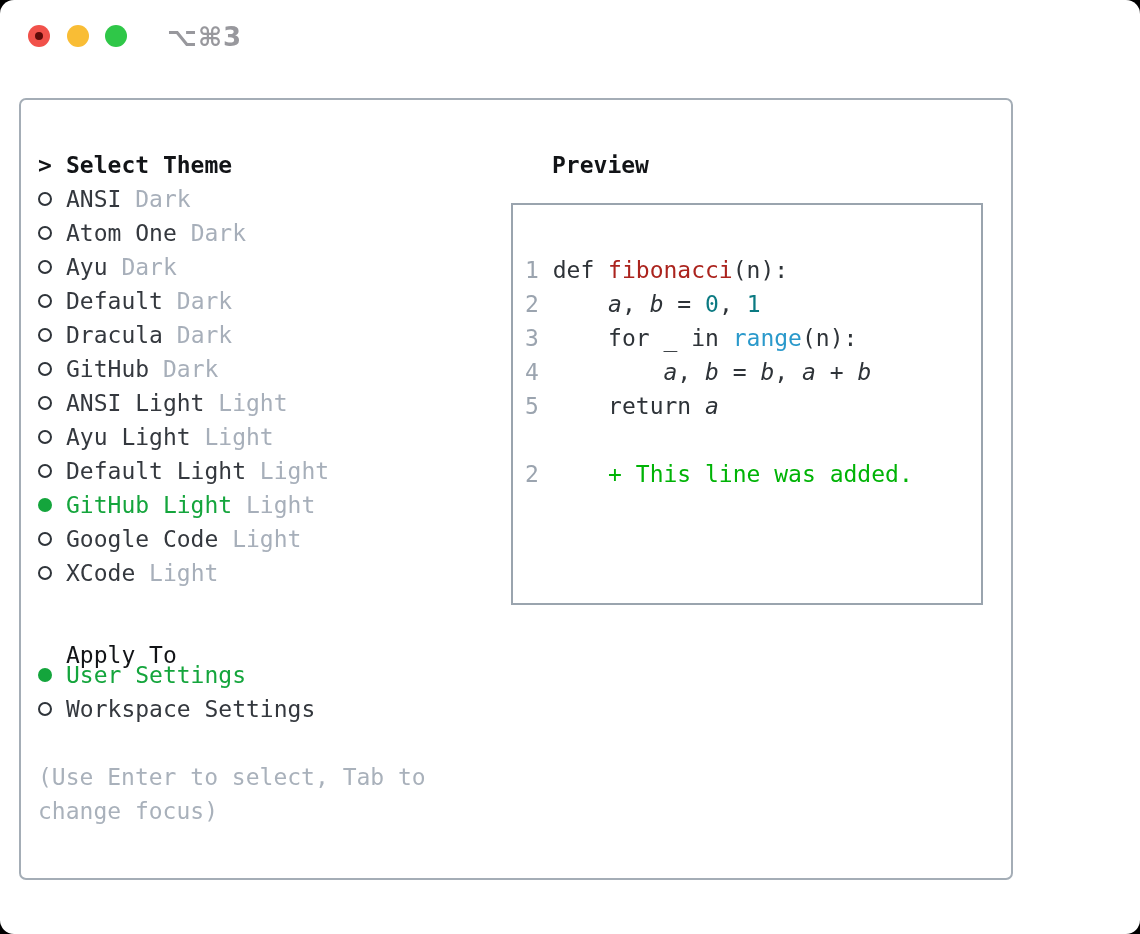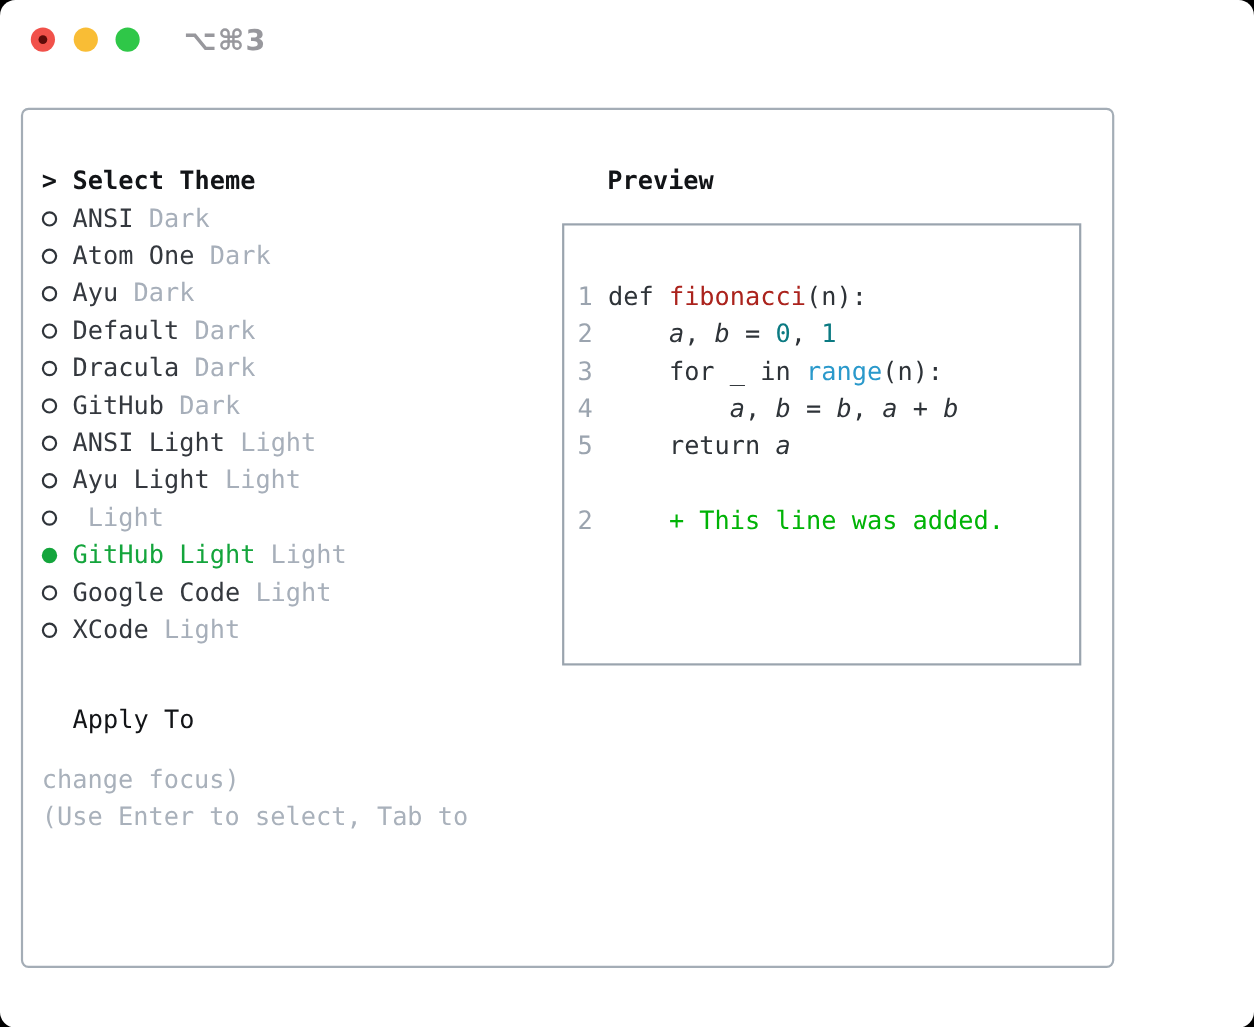--- a/index.html
+++ b/index.html
@@ -87,36 +87,40 @@
       </div>
       <div id="theme-list">
           <div class="row"><span class="icon-cell"><span class="ring"></span></span><span class="theme-name">ANSI</span><span class="theme-tag"> Dark</span></div>
           <div class="row"><span class="icon-cell"><span class="ring"></span></span><span class="theme-name">Atom One</span><span class="theme-tag"> Dark</span></div>
           <div class="row"><span class="icon-cell"><span class="ring"></span></span><span class="theme-name">Ayu</span><span class="theme-tag"> Dark</span></div>
           <div class="row"><span class="icon-cell"><span class="ring"></span></span><span class="theme-name">Default</span><span class="theme-tag"> Dark</span></div>
           <div class="row"><span class="icon-cell"><span class="ring"></span></span><span class="theme-name">Dracula</span><span class="theme-tag"> Dark</span></div>
           <div class="row"><span class="icon-cell"><span class="ring"></span></span><span class="theme-name">GitHub</span><span class="theme-tag"> Dark</span></div>
           <div class="row"><span class="icon-cell"><span class="ring"></span></span><span class="theme-name">ANSI Light</span><span class="theme-tag"> Light</span></div>
           <div class="row"><span class="icon-cell"><span class="ring"></span></span><span class="theme-name">Ayu Light</span><span class="theme-tag"> Light</span></div>
-          <div class="row"><span class="icon-cell"><span class="ring"></span></span><span class="theme-tag"> Light</span></div>
+          <div class="row"><span class="icon-cell"><span class="ring"></span></span><span class="theme-name">Default Light</span><span class="theme-tag"> Light</span></div>
           <div class="row"><span class="icon-cell"><span class="bullet"></span></span><span class="theme-name sel">GitHub Light</span><span class="theme-tag"> Light</span></div>
           <div class="row"><span class="icon-cell"><span class="ring"></span></span><span class="theme-name">Google Code</span><span class="theme-tag"> Light</span></div>
           <div class="row"><span class="icon-cell"><span class="ring"></span></span><span class="theme-name">XCode</span><span class="theme-tag"> Light</span></div>
         </div>
       <div class="row"></div>
       <div class="row">
         <span class="icon-cell"></span>
         <span class="apply-hdr">Apply To</span>
       </div>
+      <div id="apply-list">
+          <div class="row"><span class="icon-cell"><span class="bullet"></span></span><span class="opt-name sel">User Settings</span></div>
+          <div class="row"><span class="icon-cell"><span class="ring"></span></span><span class="opt-name">Workspace Settings</span></div>
+        </div>
       <div class="row"></div>
       <div class="row">
-        <span class="hint">change focus)</span>
+        <span class="hint">(Use Enter to select, Tab to</span>
       </div>
       <div class="row">
-        <span class="hint">(Use Enter to select, Tab to</span>
+        <span class="hint">change focus)</span>
       </div>
     </div>
 
     <div class="preview-title">Preview</div>
     <div class="preview-box">
       <div id="code-lines">
           <div class="code-line"><span class="ln">1 </span><span class="seg-code">def </span><span class="seg-func">fibonacci</span><span class="seg-code">(n):</span></div>
           <div class="code-line"><span class="ln">2 </span><span class="seg-code">    </span><span class="seg-var">a</span><span class="seg-code">, </span><span class="seg-var">b</span><span class="seg-code"> = </span><span class="seg-num">0</span><span class="seg-code">, </span><span class="seg-num">1</span></div>
           <div class="code-line"><span class="ln">3 </span><span class="seg-code">    for _ in </span><span class="seg-builtin">range</span><span class="seg-code">(n):</span></div>
           <div class="code-line"><span class="ln">4 </span><span class="seg-code">        </span><span class="seg-var">a</span><span class="seg-code">, </span><span class="seg-var">b</span><span class="seg-code"> = </span><span class="seg-var">b</span><span class="seg-code">, </span><span class="seg-var">a</span><span class="seg-code"> + </span><span class="seg-var">b</span></div>

